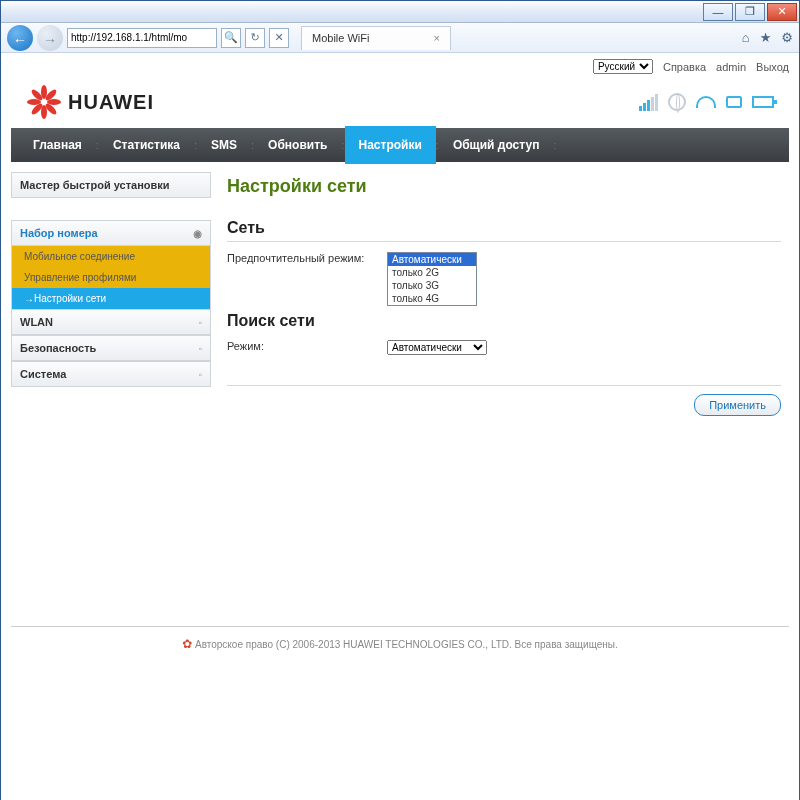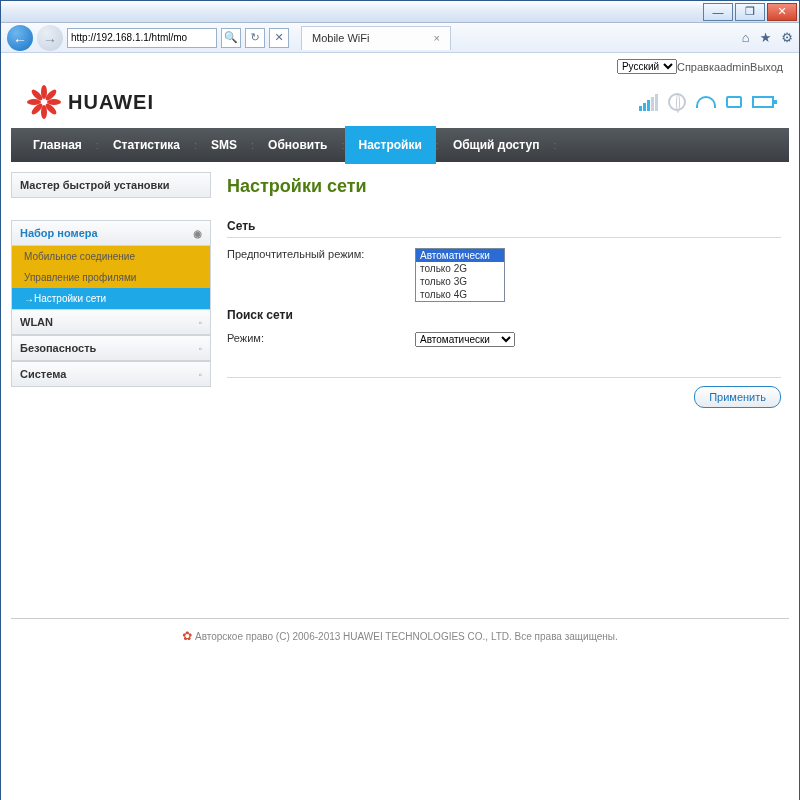--- a/index.html
+++ b/index.html
@@ -15,21 +15,21 @@
 .navcircle.fwd{background:radial-gradient(circle at 35% 30%,#e8eef5,#c6d2e1);color:#7c8da2;}
 .addrbar{flex:0 0 150px;height:20px;border:1px solid #9ab1cc;background:#fff;display:flex;align-items:center;padding:0 3px;font-size:10px;color:#555;}
 .addrbar input{border:none;outline:none;font-size:10px;width:100%;}
 .refreshbox{width:20px;height:20px;border:1px solid #9ab1cc;background:#fff;display:flex;align-items:center;justify-content:center;font-size:11px;color:#5a7090;}
 .tabstrip{display:flex;align-items:center;margin-left:8px;}
 .tab{height:24px;border:1px solid #c0cde0;border-bottom:none;background:#fdfdfe;padding:0 10px;display:flex;align-items:center;gap:22px;font-size:11px;color:#333;min-width:150px;}
 .tab .x{color:#888;margin-left:auto;}
 .rightstrip{margin-left:auto;display:flex;gap:10px;color:#4a6688;font-size:13px;}
 .content-area{height:747px;overflow:auto;background:#fff;}
 .page{padding:0;}
-.topbar{display:flex;justify-content:flex-end;align-items:center;gap:0;padding:6px 16px;font-size:11px;color:#666;}
+.topbar{display:flex;justify-content:flex-end;align-items:center;gap:10px;padding:6px 10px;font-size:11px;color:#666;}
 .topbar select{font-size:10px;}
 .topbar a{color:#555;text-decoration:none;}
 .logo-row{display:flex;align-items:center;padding:4px 25px 8px;}
 .logo{display:flex;align-items:center;gap:6px;}
 .petal{width:36px;height:36px;position:relative;}
 .petal svg{width:36px;height:36px;}
 .logo-text{font-size:20px;font-weight:bold;letter-spacing:1px;color:#222;}
 .status-row{margin-left:auto;display:flex;gap:10px;align-items:center;color:#9aa6b3;}
 .sigbar{display:flex;align-items:flex-end;gap:1px;}
 .sigbar span{width:3px;background:#3bb3e6;}
@@ -46,23 +46,23 @@
 .mainnav .nitem.active{background:#1fa8e8;}
 .body-split{display:flex;padding:10px 10px 0;gap:16px;}
 .sidebar{width:200px;}
 .side-sec{border:1px solid #cfd5db;background:linear-gradient(#fbfcfd,#ebeef2);padding:6px 8px;font-size:11px;font-weight:bold;color:#333;display:flex;align-items:center;cursor:pointer;}
 .side-sec .chev{margin-left:auto;color:#888;font-size:10px;}
 .side-sec.open{color:#1e7fc4;margin-top:22px;}
 .side-sub{font-size:10px;color:#555;padding:5px 12px;border-left:1px solid #cfd5db;border-right:1px solid #cfd5db;background:#eab308;cursor:pointer;}
 .side-sub.active{background:#1fa8e8;color:#fff;}
 .maincol{flex:1;padding-right:8px;}
 .page-title{color:#4d7c0f;font-size:18px;font-weight:bold;padding:4px 0 16px;}
-.sect-head{font-weight:bold;font-size:12px;color:#222;border-bottom:1px solid #d6dade;padding-bottom:4px;margin-bottom:10px;margin-top:6px;}
+.sect-head{font-weight:bold;font-size:16px;color:#222;border-bottom:1px solid #d6dade;padding-bottom:4px;margin-bottom:10px;margin-top:6px;}
 .form-row{display:flex;align-items:flex-start;font-size:11px;color:#333;margin-bottom:6px;}
-.form-row .lbl{width:188px;}
+.form-row .lbl{width:160px;}
 .dropdown-open{border:1px solid #7a8a9c;font-size:10px;min-width:90px;}
 .dropdown-open .opt{padding:1px 4px;background:#fff;}
 .dropdown-open .opt.sel{background:#2a6bd4;color:#fff;}
 select.plain{font-size:10px;min-width:100px;}
 .apply-row{display:flex;justify-content:flex-end;border-top:1px solid #d6dade;margin-top:30px;padding-top:8px;}
 .apply-btn{background:linear-gradient(#fefefe,#e7ecf1);border:1px solid #2a87c8;color:#1a73b8;font-size:11px;padding:4px 14px;cursor:pointer;border-radius:10px;}
 .footer{text-align:center;font-size:10px;color:#888;border-top:1px solid #ccc;margin:210px 10px 0;padding:10px 0;}
 .footer .pet{color:#d64a2f;font-size:12px;}
 </style>
 </head>

